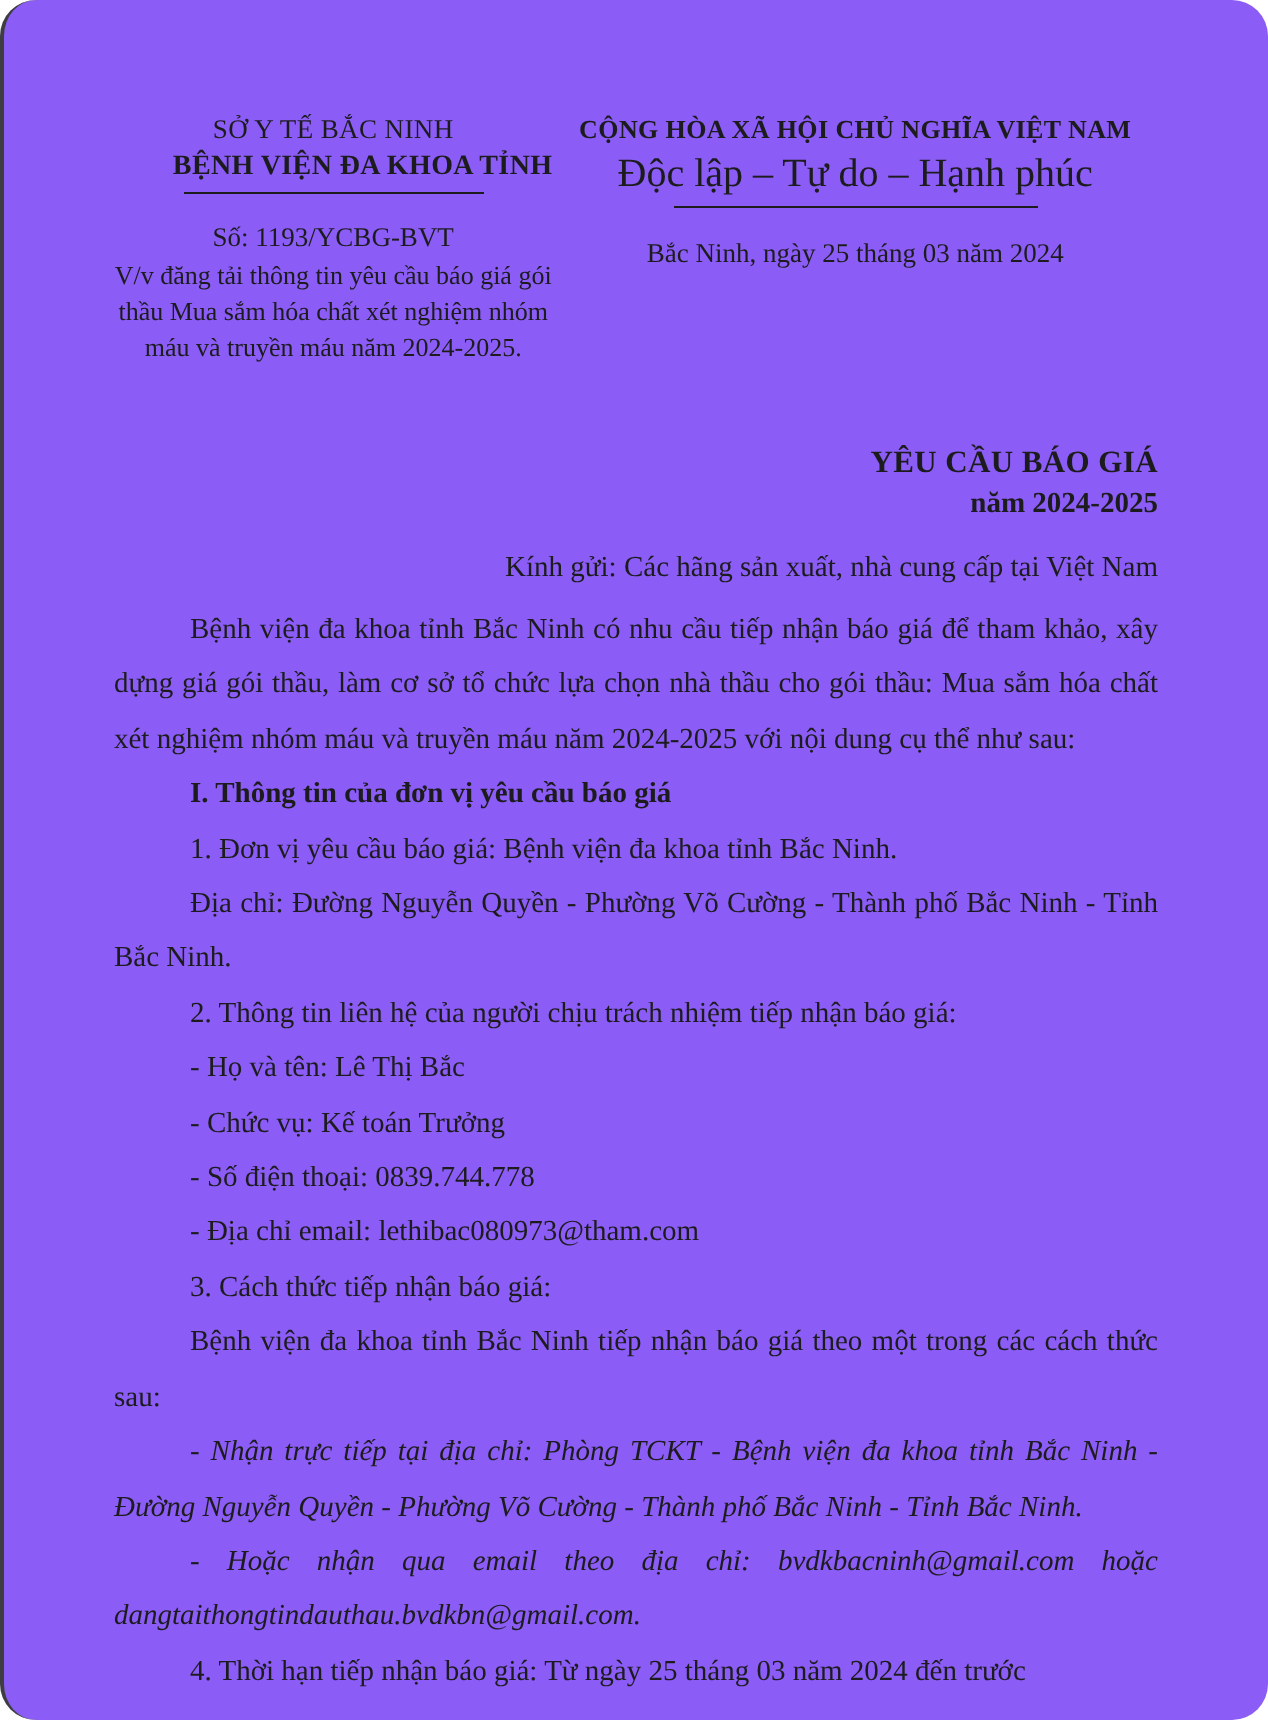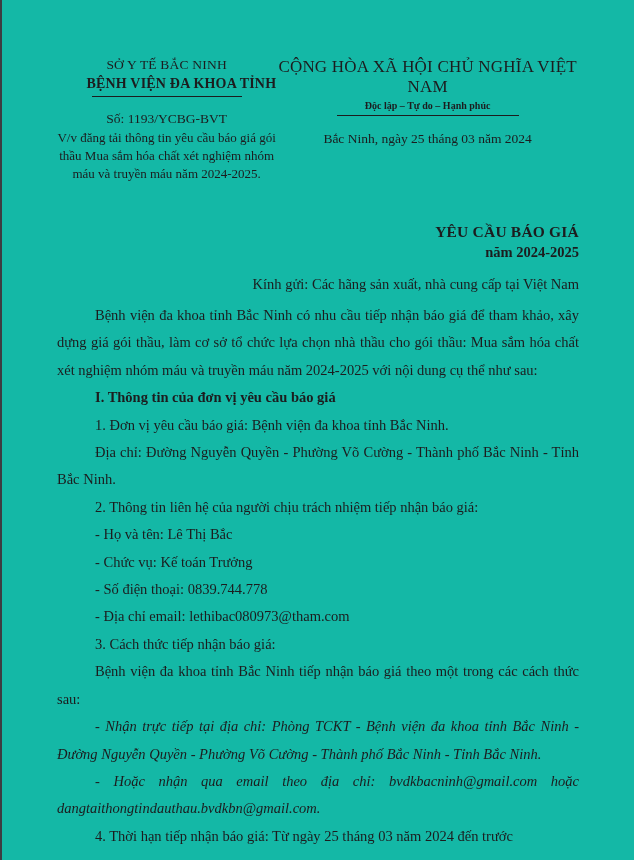--- a/index.html
+++ b/index.html
@@ -4,26 +4,27 @@
 <style>
   html, body {
     margin: 0;
     padding: 0;
     background: #ffffff;
   }
   .page {
     position: relative;
     width: 634px;
     height: 860px;
-    background: #14b8a6;
+    background: #8b5cf6;
     border-left: 2px solid #3d3d42;
     box-sizing: border-box;
     font-family: "Liberation Serif", "DejaVu Serif", serif;
     color: #1c1c1e;
     overflow: hidden;
+    border-radius: 18px;
   }
   .content {
     padding: 57px 55px 0 55px;
   }
   
   .header {
     display: flex;
     align-items: flex-start;
   }
   .header-left {
@@ -56,27 +57,27 @@
     font-size: 13.5px;
     margin-top: 14px;
   }
   .doc-subject {
     font-size: 13px;
     line-height: 18px;
     max-width: 224px;
     margin: 2px auto 16px auto;
   }
   .motto-1 {
-    font-size: 17px;
-    font-weight: normal;
+    font-size: 13px;
+    font-weight: bold;
     letter-spacing: 0.2px;
   }
   .motto-2 {
-    font-size: 10px;
-    font-weight: bold;
+    font-size: 20px;
+    font-weight: normal;
     margin-top: 3px;
   }
   .date-line {
     font-size: 13.5px;
     margin-top: 15px;
   }
   
   .title-block {
     text-align: right;
     margin-top: 24px;

